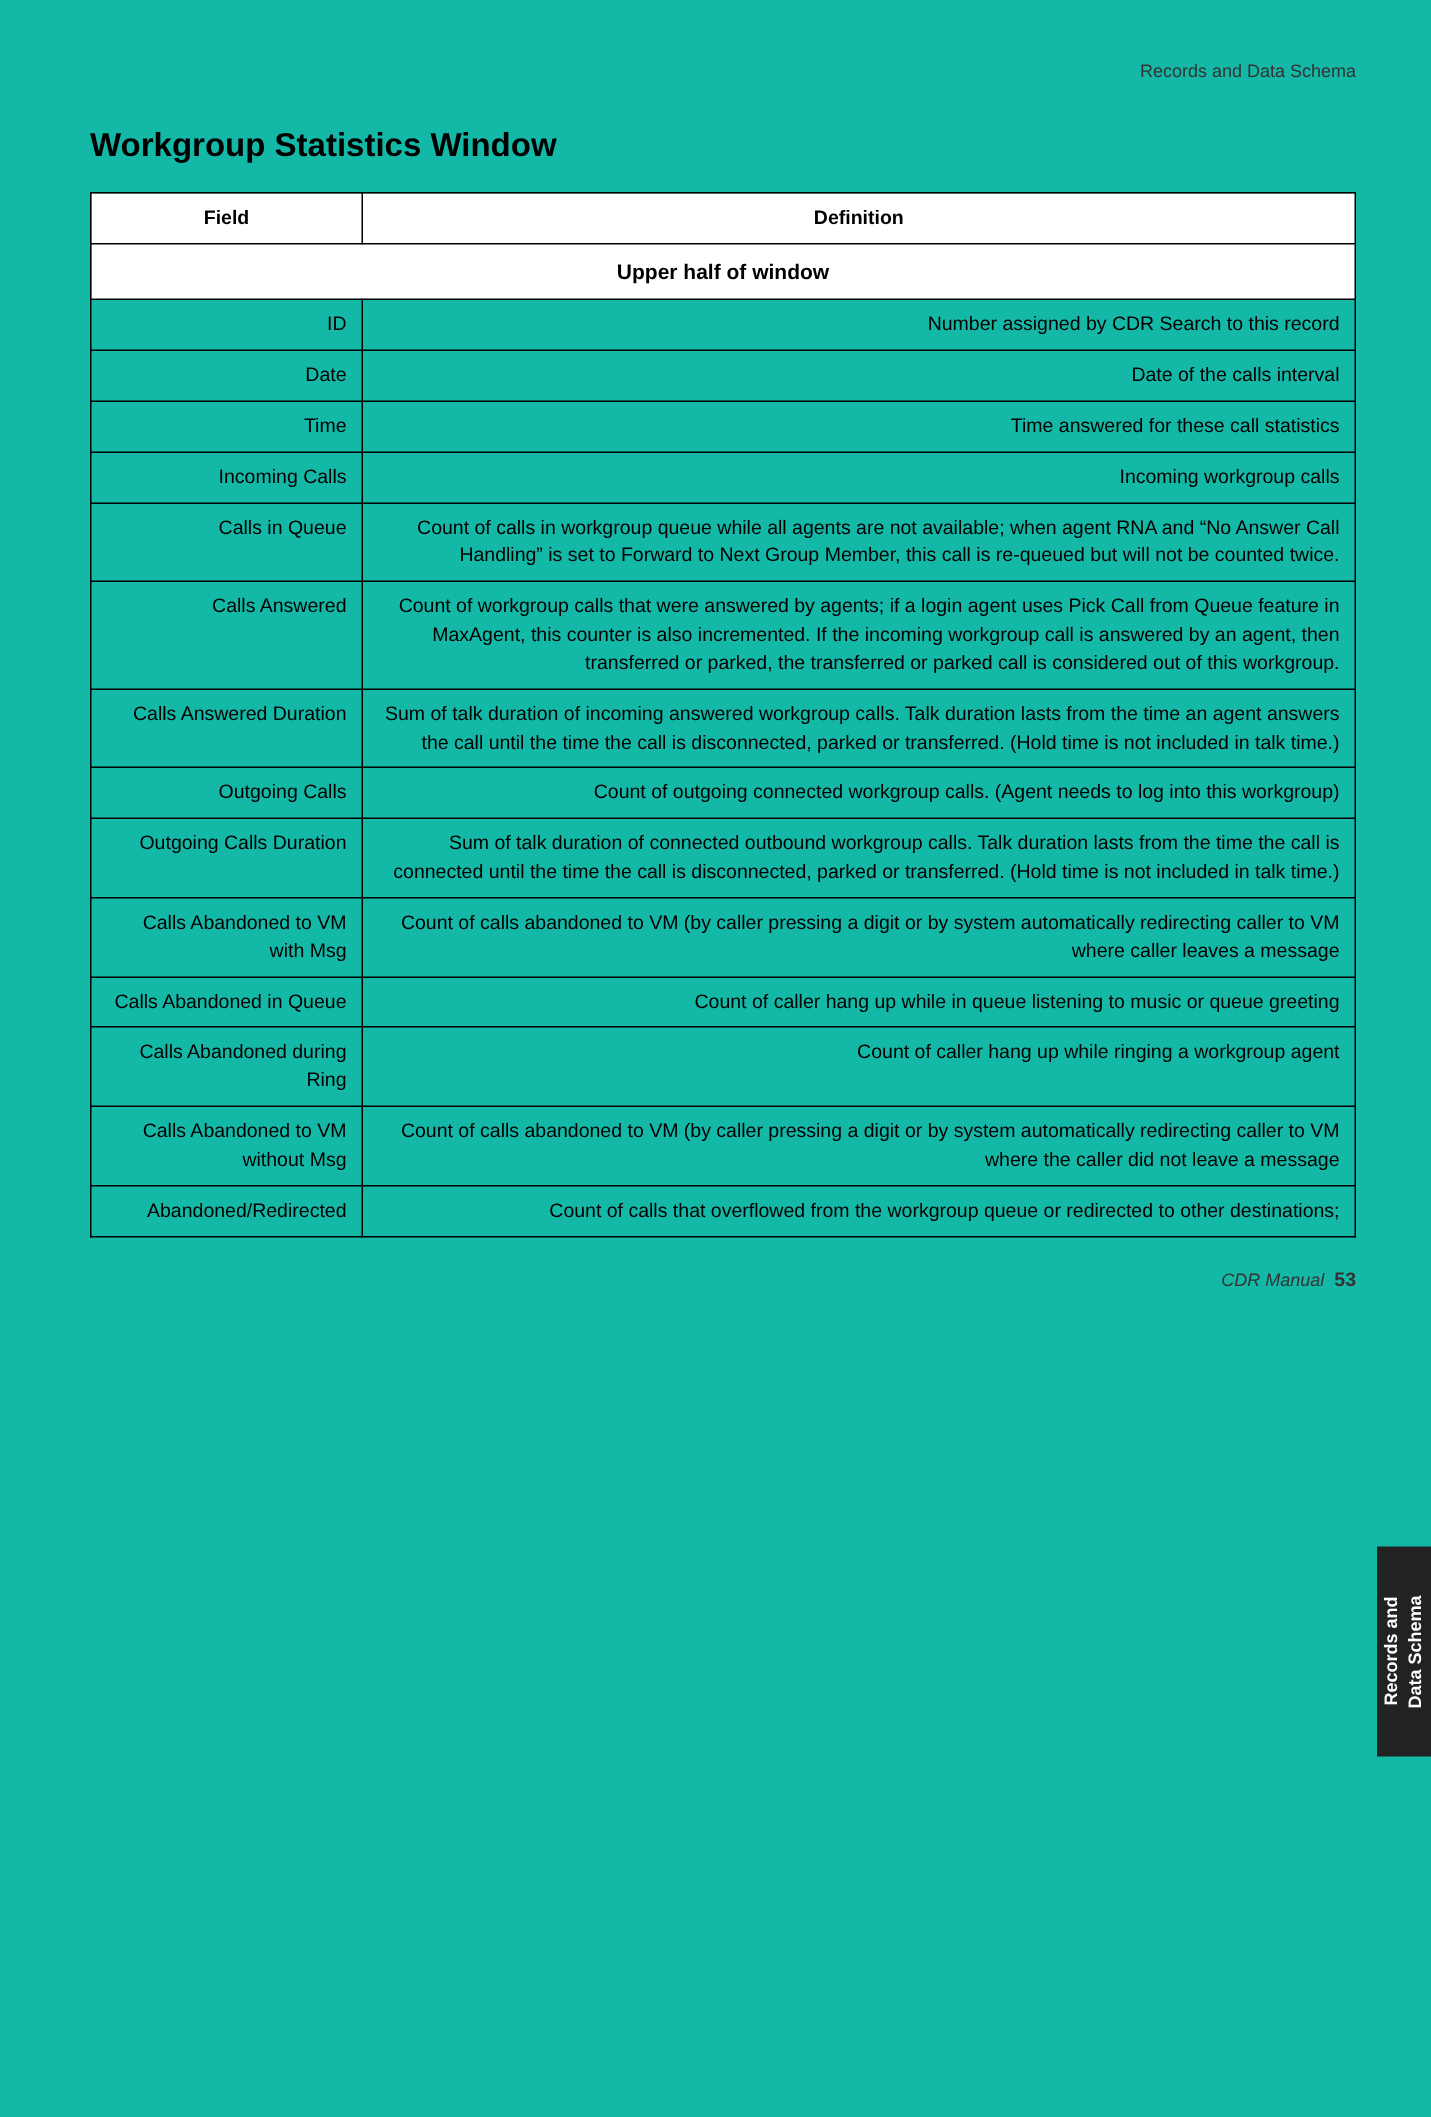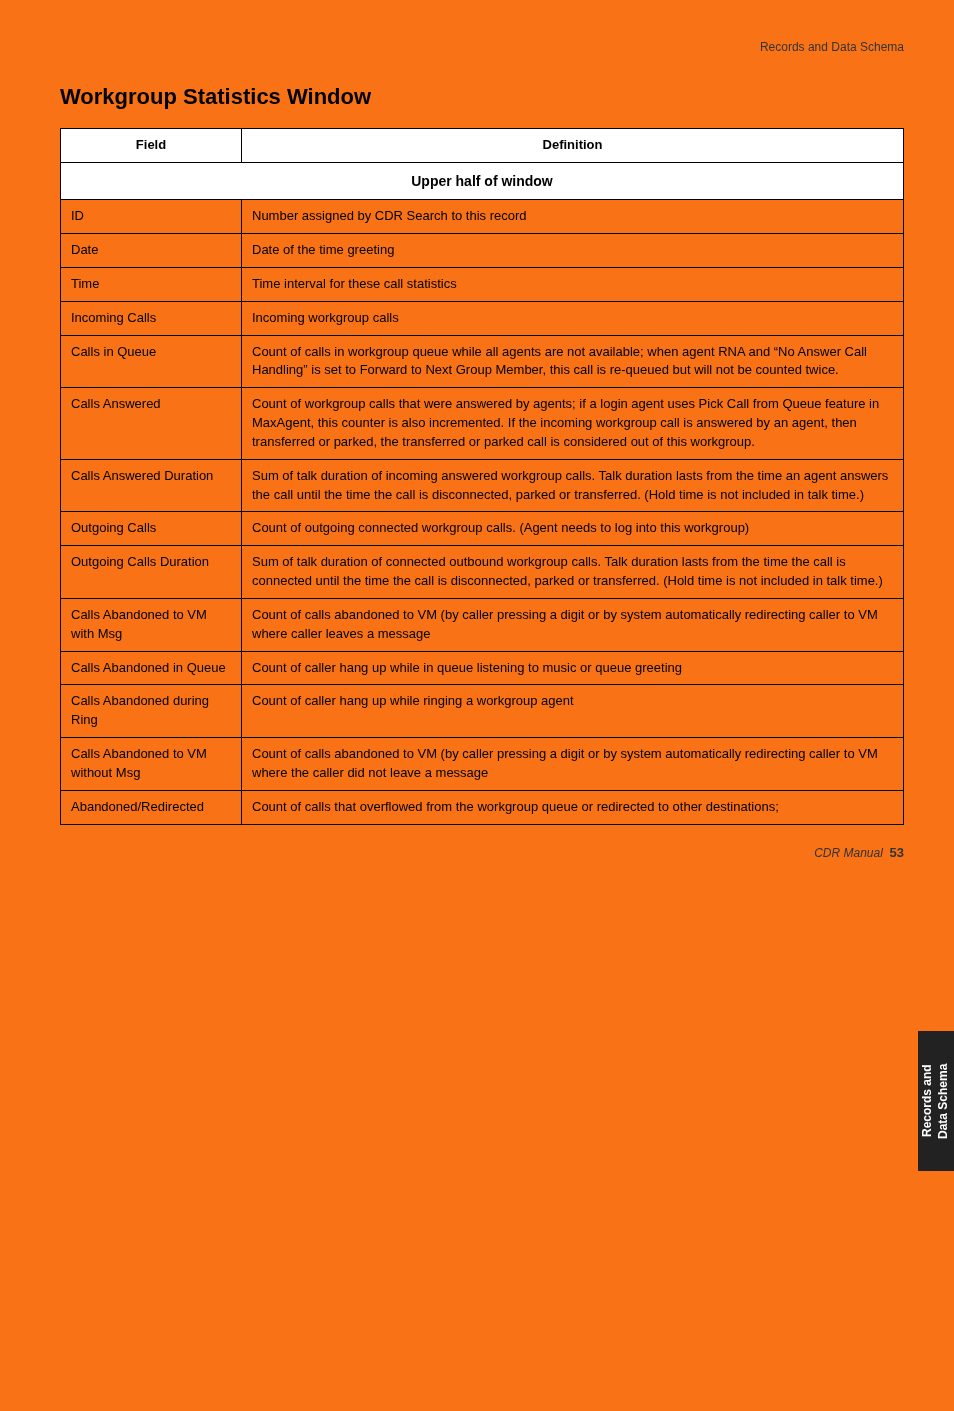--- a/index.html
+++ b/index.html
@@ -10,21 +10,21 @@
       background: #fff;
       color: #000;
       width: 954px;
       min-height: 1411px;
       position: relative;
     }
 
     .page-container {
       width: 954px;
       min-height: 1411px;
-      background: #f97316;
+      background: #14b8a6;
       position: relative;
       padding: 40px 50px 60px 60px;
     }
 
     .header-line {
       text-align: right;
       font-size: 12px;
       color: #333;
       margin-bottom: 30px;
     }
@@ -42,20 +42,21 @@
       border-collapse: collapse;
       border: 1.5px solid #000;
     }
 
     th, td {
       border: 1px solid #000;
       padding: 7px 10px;
       vertical-align: top;
       font-size: 13px;
       line-height: 1.45;
+      text-align: right;
     }
 
     th {
       font-weight: bold;
       text-align: center;
       background: #fff;
     }
 
     .col-field {
       width: 181px;
@@ -126,25 +127,25 @@
     <tbody>
       <tr class="section-header">
         <td colspan="2">Upper half of window</td>
       </tr>
     <tr>
           <td style="font-style: normal;">ID</td>
           <td>Number assigned by CDR Search to this record</td>
         </tr>
         <tr>
           <td style="font-style: normal;">Date</td>
-          <td>Date of the time greeting</td>
+          <td>Date of the calls interval</td>
         </tr>
         <tr>
           <td style="font-style: normal;">Time</td>
-          <td>Time interval for these call statistics</td>
+          <td>Time answered for these call statistics</td>
         </tr>
         <tr>
           <td style="font-style: normal;">Incoming Calls</td>
           <td>Incoming workgroup calls</td>
         </tr>
         <tr>
           <td style="font-style: normal;">Calls in Queue</td>
           <td>Count of calls in workgroup queue while all agents are not available; when agent RNA and “No Answer Call Handling” is set to Forward to Next Group Member, this call is re-queued but will not be counted twice.</td>
         </tr>
         <tr>

